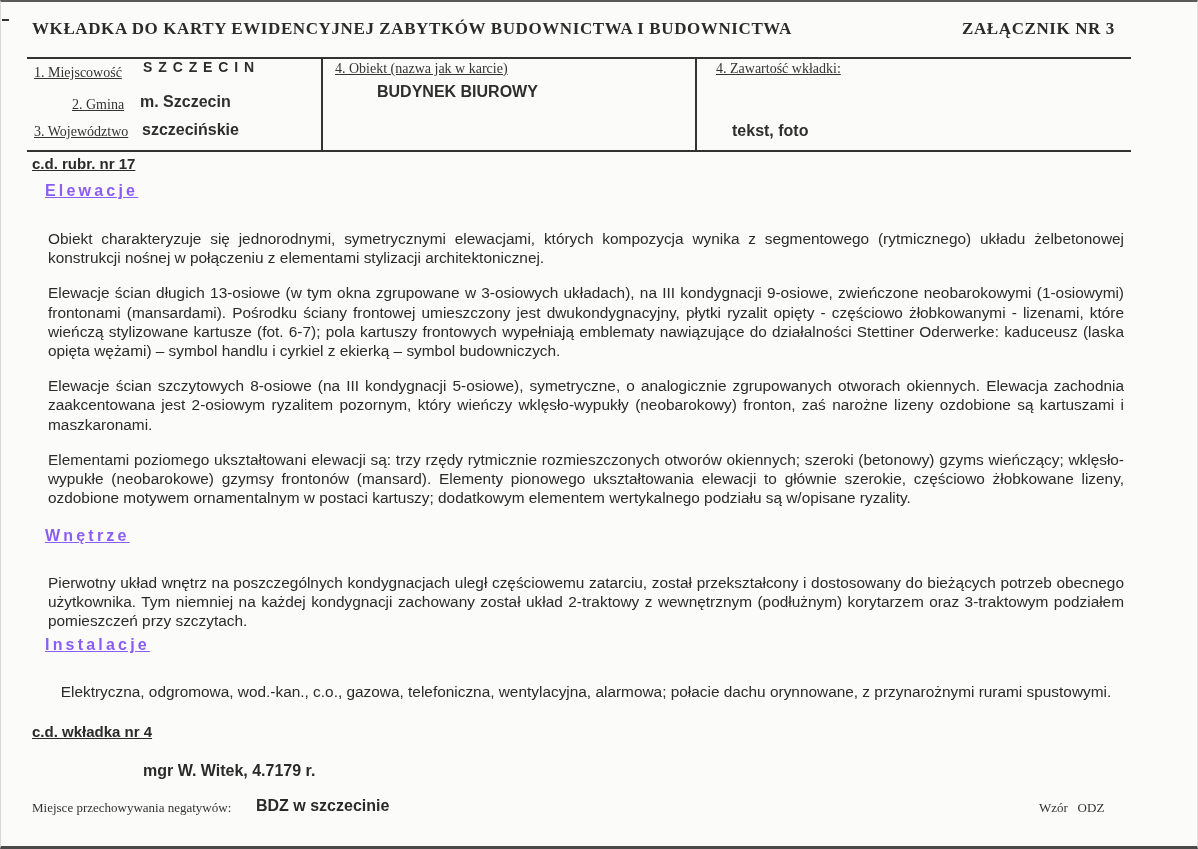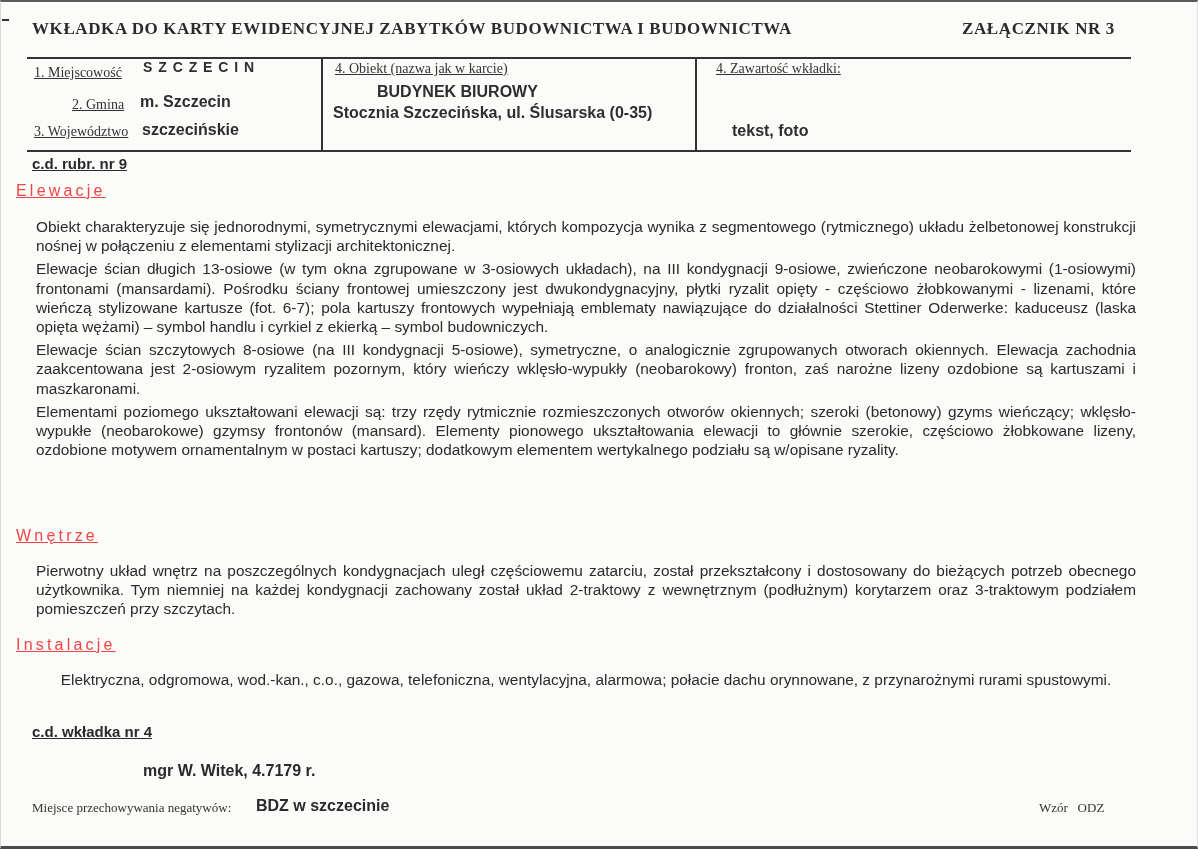--- a/index.html
+++ b/index.html
@@ -34,28 +34,28 @@
     box-sizing: border-box;
   }
   .vline { position: absolute; top: 0; bottom: 0; width: 0; border-left: 2px solid #333; }
   .lbl { position: absolute; font-size: 14px; color: #333; text-decoration: underline; }
   .val { position: absolute; font-weight: bold; color: #2e2e2e; }
   .section-ref {
     position: absolute; left: 32px; font-size: 15px; font-weight: bold;
     text-decoration: underline; color: #2a2a2a;
   }
   .heading {
-    position: absolute; left: 16px; font-size: 16px; font-weight: normal;
-    text-decoration: underline; letter-spacing: 3.2px; color: #ef4444;
+    position: absolute; left: 45px; font-size: 16px; font-weight: bold;
+    text-decoration: underline; letter-spacing: 3.2px; color: #8b5cf6;
   }
   .para {
     position: absolute; left: 32px; width: 1108px; font-size: 15.4px; line-height: 19.2px;
     text-align: justify; color: #2b2b2b;
   }
-  .para p { margin: 4px; }
+  .para p { margin: 16px; }
   .para p.last { text-align: center; }
   .footer-lbl { position: absolute; font-size: 13px; color: #333; }
   .footer-val { position: absolute; font-size: 16px; font-weight: bold; color: #2a2a2a; }
 </style>
 </head>
 <body>
 
 <div class="frame"></div>
 <div class="edge-mark"></div>
 
@@ -70,27 +70,26 @@
   <span class="val sans" style="left:116px; top:0px; font-size:14px; letter-spacing:1px;">S Z C Z E C I N</span>
 
   <span class="lbl serif" style="left:7px; top:38px;margin-left:38px;">2. Gmina</span>
   <span class="val sans" style="left:113px; top:34px; font-size:16px;">m. Szczecin</span>
 
   <span class="lbl serif" style="left:7px; top:65px;">3. Województwo</span>
   <span class="val sans" style="left:115px; top:62px; font-size:16px;">szczecińskie</span>
 
   <span class="lbl serif" style="left:308px; top:2px;">4. Obiekt (nazwa jak w karcie)</span>
   <span class="val sans" style="left:306px; top:24px; font-size:16px;margin-left:44px;">BUDYNEK  BIUROWY</span>
-  <span class="val sans" style="left:306px; top:45px; font-size:16px;">Stocznia Szczecińska, ul. Ślusarska (0-35)</span>
 
   <span class="lbl serif" style="left:689px; top:2px;">4. Zawartość wkładki:</span>
   <span class="val sans" style="left:705px; top:34px; font-size:16px;margin-top:29px;">tekst, foto</span>
 </div>
 
-<div class="section-ref sans" style="top:155px;">c.d. rubr. nr 9</div>
+<div class="section-ref sans" style="top:155px;">c.d. rubr. nr 17</div>
 
 <div class="heading sans" style="top:182px;">Elewacje</div>
 <div class="para sans" style="top:213px;">
   <p>Obiekt charakteryzuje się jednorodnymi, symetrycznymi elewacjami, których kompozycja wynika z segmentowego (rytmicznego) układu żelbetonowej konstrukcji nośnej w połączeniu z elementami stylizacji architektonicznej.</p>
   <p>Elewacje ścian długich 13-osiowe (w tym okna zgrupowane w 3-osiowych układach), na III kondygnacji 9-osiowe, zwieńczone neobarokowymi (1-osiowymi) frontonami (mansardami). Pośrodku ściany frontowej umieszczony jest dwukondygnacyjny, płytki ryzalit opięty - częściowo żłobkowanymi - lizenami, które wieńczą stylizowane kartusze (fot. 6-7); pola kartuszy frontowych wypełniają emblematy nawiązujące do działalności Stettiner Oderwerke: kaduceusz (laska opięta wężami) – symbol handlu i cyrkiel z ekierką – symbol budowniczych.</p>
   <p>Elewacje ścian szczytowych 8-osiowe (na III kondygnacji 5-osiowe), symetryczne, o analogicznie zgrupowanych otworach okiennych.  Elewacja zachodnia zaakcentowana jest 2-osiowym ryzalitem pozornym, który wieńczy wklęsło-wypukły (neobarokowy) fronton, zaś narożne lizeny ozdobione są kartuszami i maszkaronami.</p>
   <p>Elementami poziomego ukształtowani elewacji są: trzy rzędy rytmicznie rozmieszczonych otworów okiennych; szeroki (betonowy) gzyms wieńczący; wklęsło-wypukłe (neobarokowe) gzymsy frontonów (mansard). Elementy pionowego ukształtowania elewacji to głównie szerokie, częściowo żłobkowane lizeny, ozdobione motywem ornamentalnym w postaci kartuszy; dodatkowym elementem wertykalnego podziału są w/opisane ryzality.</p>
 </div>
 
 <div class="heading sans" style="top:527px;">Wnętrze</div>

